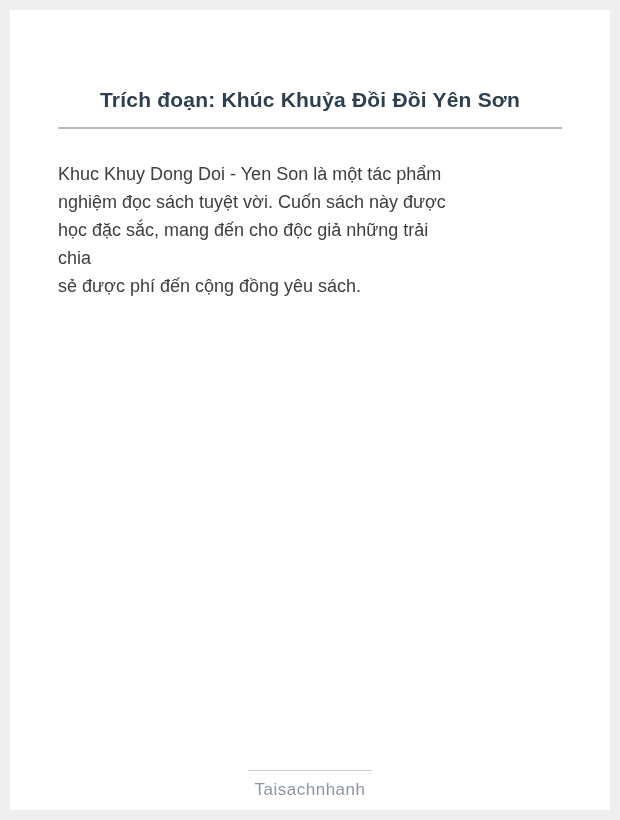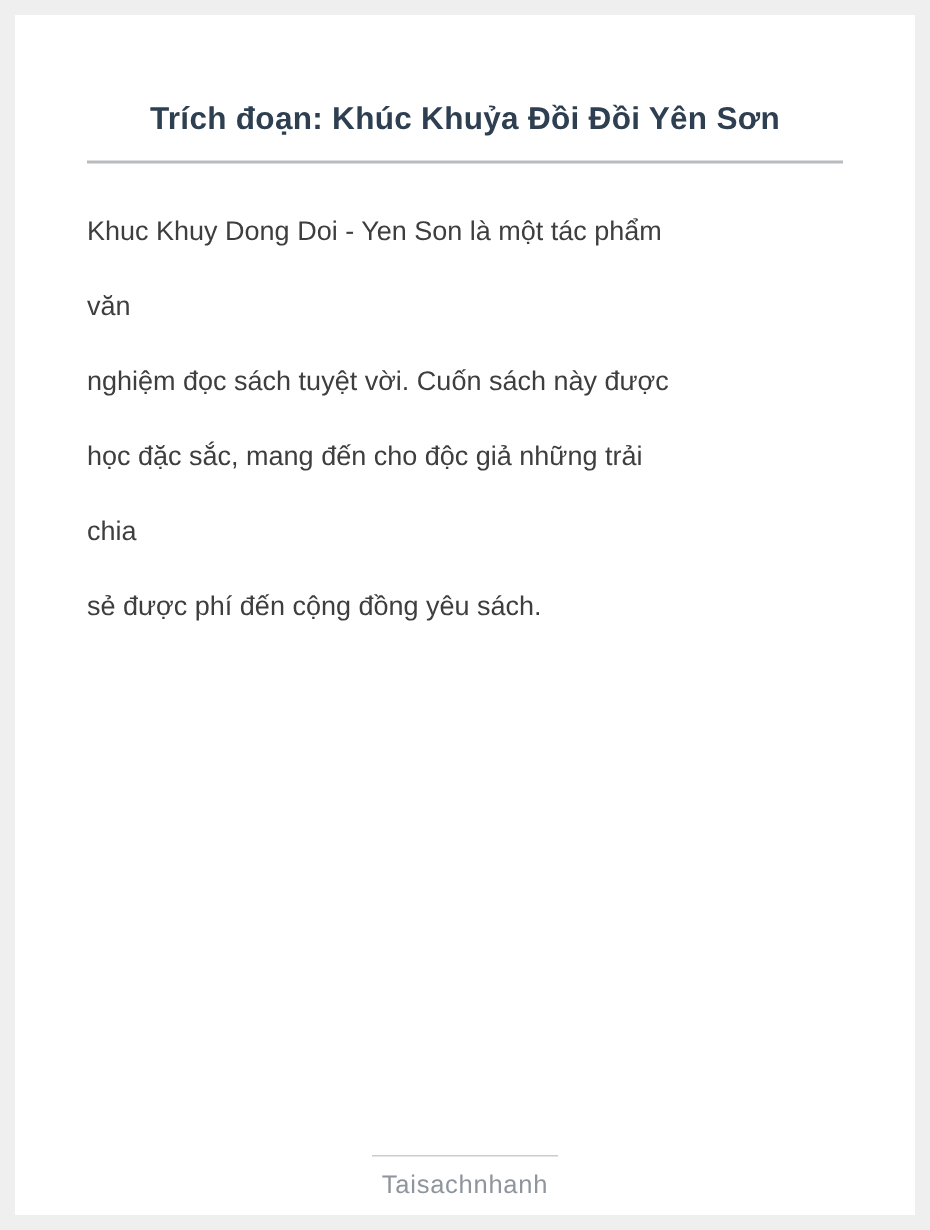--- a/index.html
+++ b/index.html
@@ -16,42 +16,41 @@
   }
   .card {
     position: absolute;
     left: 10px;
     top: 10px;
     right: 10px;
     bottom: 10px;
     background: #ffffff;
   }
   .title {
-    margin-top: 58px;
+    margin-top: 78px;
     padding: 0 40px;
     text-align: center;
     font-size: 21px;
     font-weight: 600;
     letter-spacing: 0.2px;
     color: #2e3f51;
   }
   .title-divider {
     height: 0;
     margin: 15px 48px 0 48px;
     border-top: 2px solid #b9bcbf;
   }
   .excerpt {
     margin: 31px 48px 0 48px;
     font-size: 18px;
     line-height: 28px;
     color: #3e3e3e;
   }
   .excerpt-line {
     white-space: nowrap;
-    margin-top: 22px;
   }
   .footer {
     position: absolute;
     left: 0;
     right: 0;
     bottom: 10px;
     text-align: center;
   }
   .footer-divider {
     width: 124px;
@@ -70,21 +69,20 @@
 
 <div class="page">
   <div class="card">
 
     <h1 class="title">Trích đoạn: Khúc Khuỷa Đồi Đồi Yên Sơn</h1>
 
     <div class="title-divider"></div>
 
     <div class="excerpt">
       <div class="excerpt-line">Khuc Khuy Dong Doi - Yen Son là một tác phẩm</div>
-      <div class="excerpt-line">văn</div>
       <div class="excerpt-line">nghiệm đọc sách tuyệt vời. Cuốn sách này được</div>
       <div class="excerpt-line">học đặc sắc, mang đến cho độc giả những trải</div>
       <div class="excerpt-line">chia</div>
       <div class="excerpt-line">sẻ được phí đến cộng đồng yêu sách.</div>
     </div>
 
     <div class="footer">
       <div class="footer-divider"></div>
       <div class="footer-brand">Taisachnhanh</div>
     </div>

